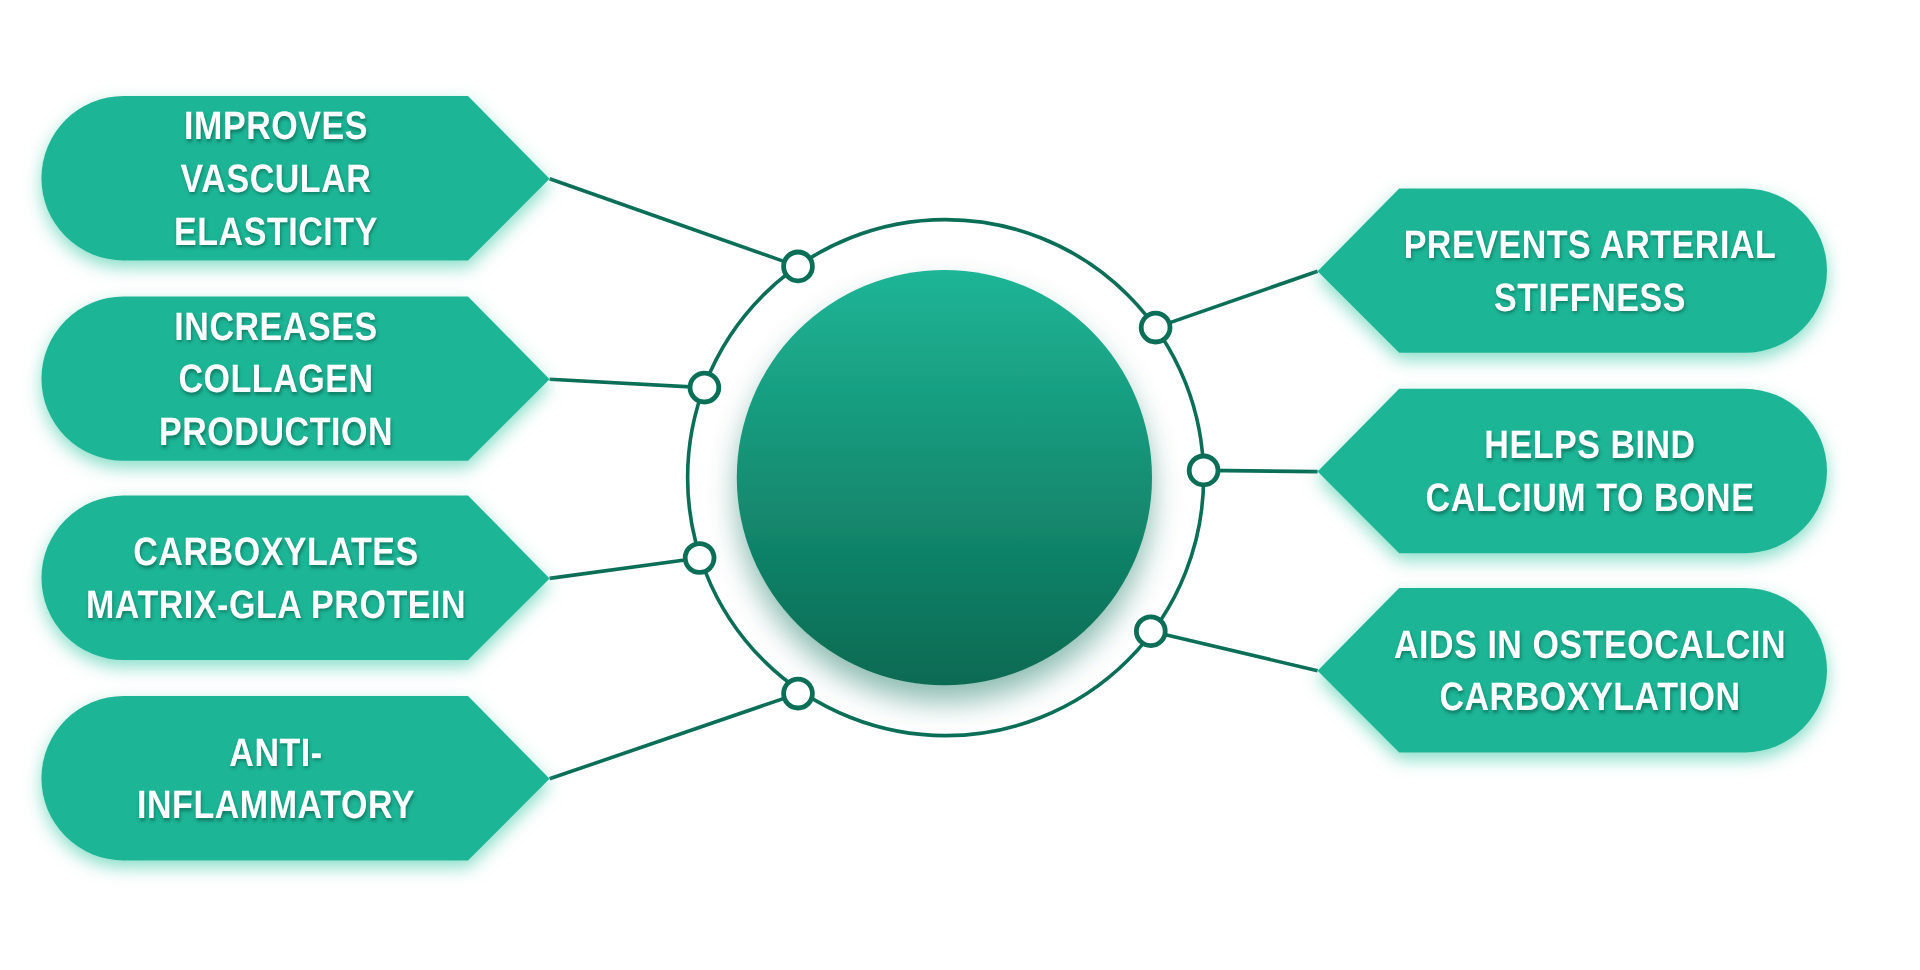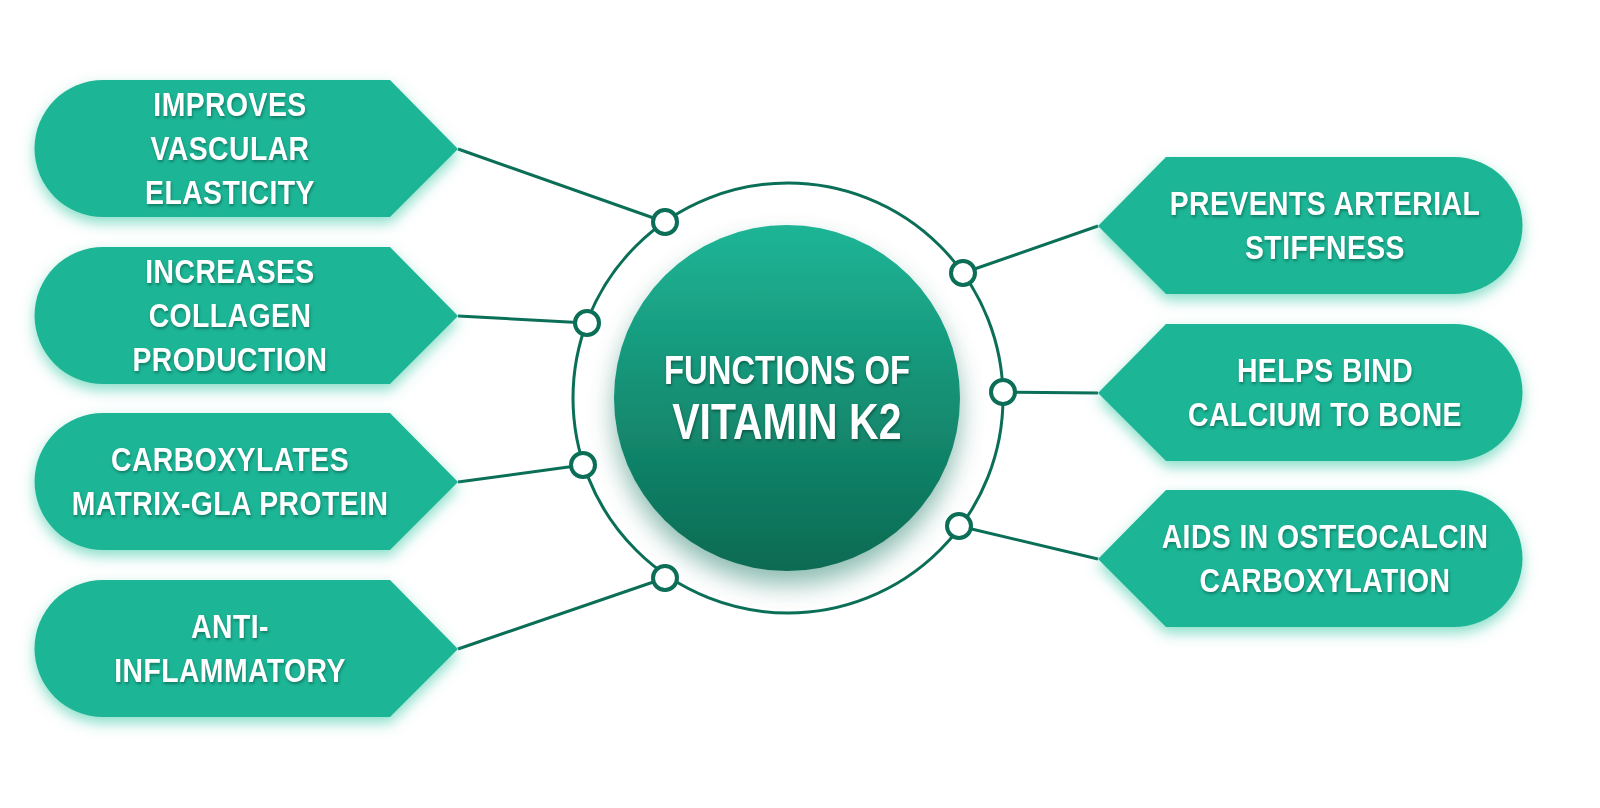--- a/index.html
+++ b/index.html
@@ -88,24 +88,20 @@
       <circle cx="665" cy="222" r="12"></circle>
       <circle cx="587" cy="323" r="12"></circle>
       <circle cx="583" cy="465" r="12"></circle>
       <circle cx="665" cy="578" r="12"></circle>
       <circle cx="963" cy="273" r="12"></circle>
       <circle cx="1003" cy="392" r="12"></circle>
       <circle cx="959" cy="526" r="12"></circle>
     </g>
   </svg>
 
-  <div class="center-text">
-    <div class="center-line1">FUNCTIONS OF</div>
-    <div class="center-line2">VITAMIN K2</div>
-  </div>
 
   <div class="callout-text" style="left:40px; top:80px; width:380px; height:137px;">
     <div>IMPROVES</div>
     <div>VASCULAR ELASTICITY</div>
   </div>
   <div class="callout-text" style="left:40px; top:247px; width:380px; height:137px;">
     <div>INCREASES COLLAGEN</div>
     <div>PRODUCTION</div>
   </div>
   <div class="callout-text" style="left:40px; top:413px; width:380px; height:137px;">

